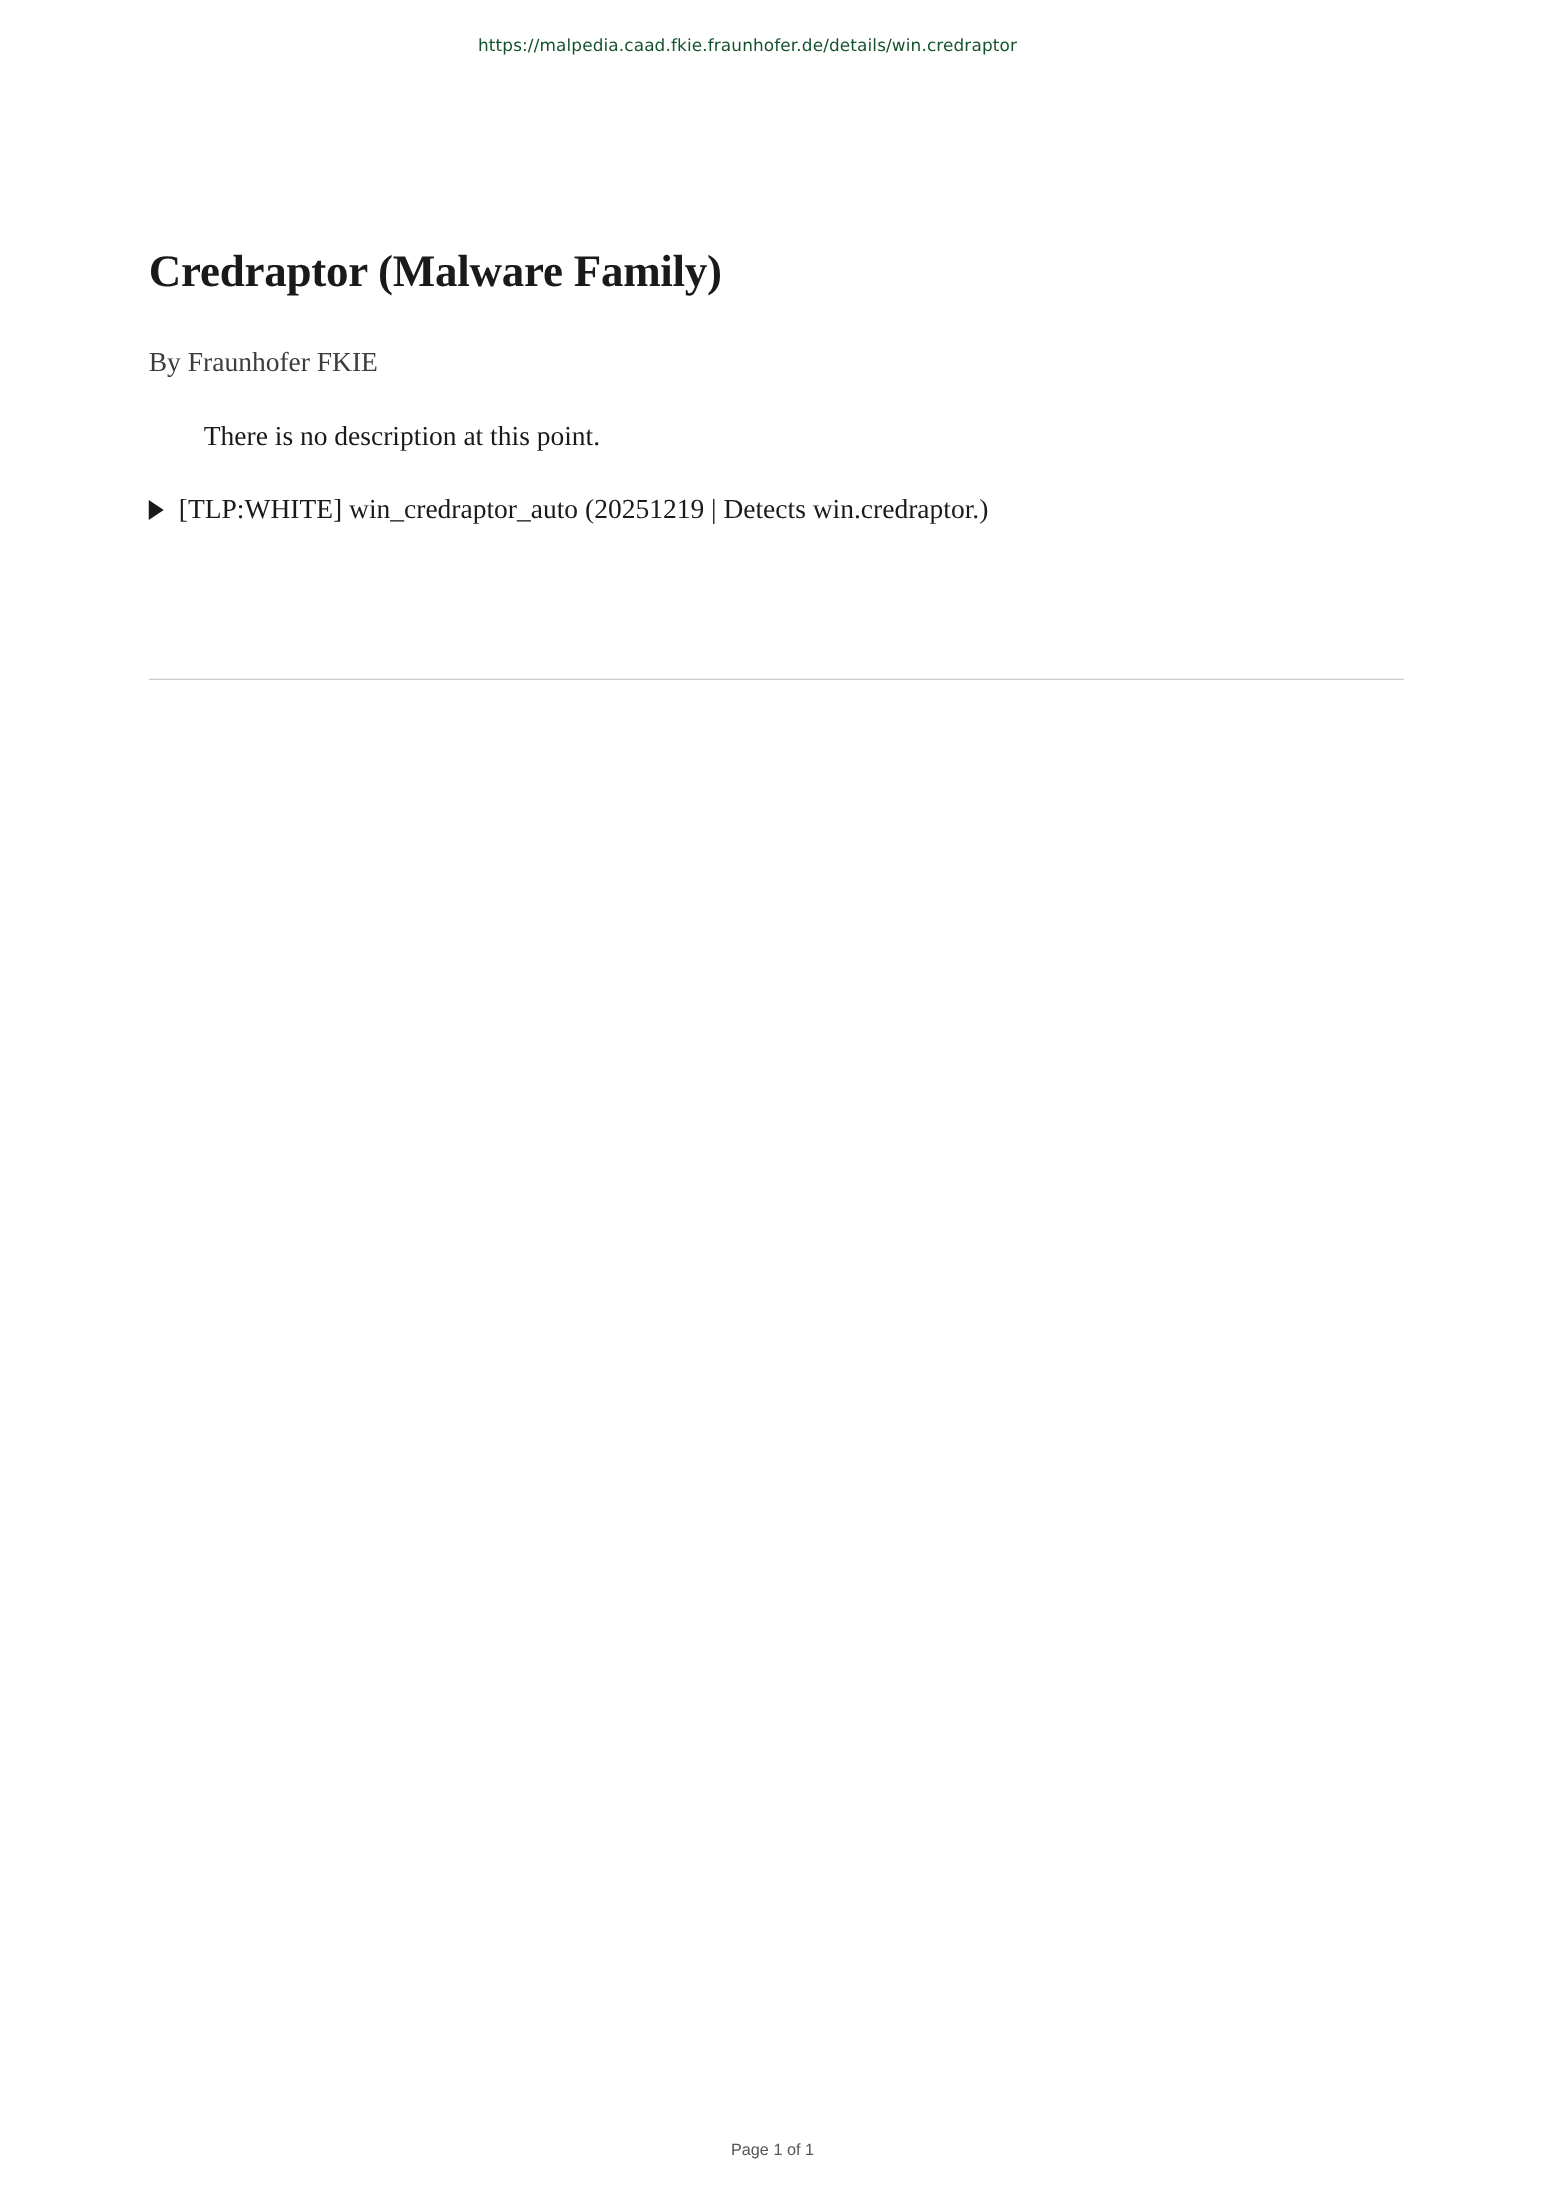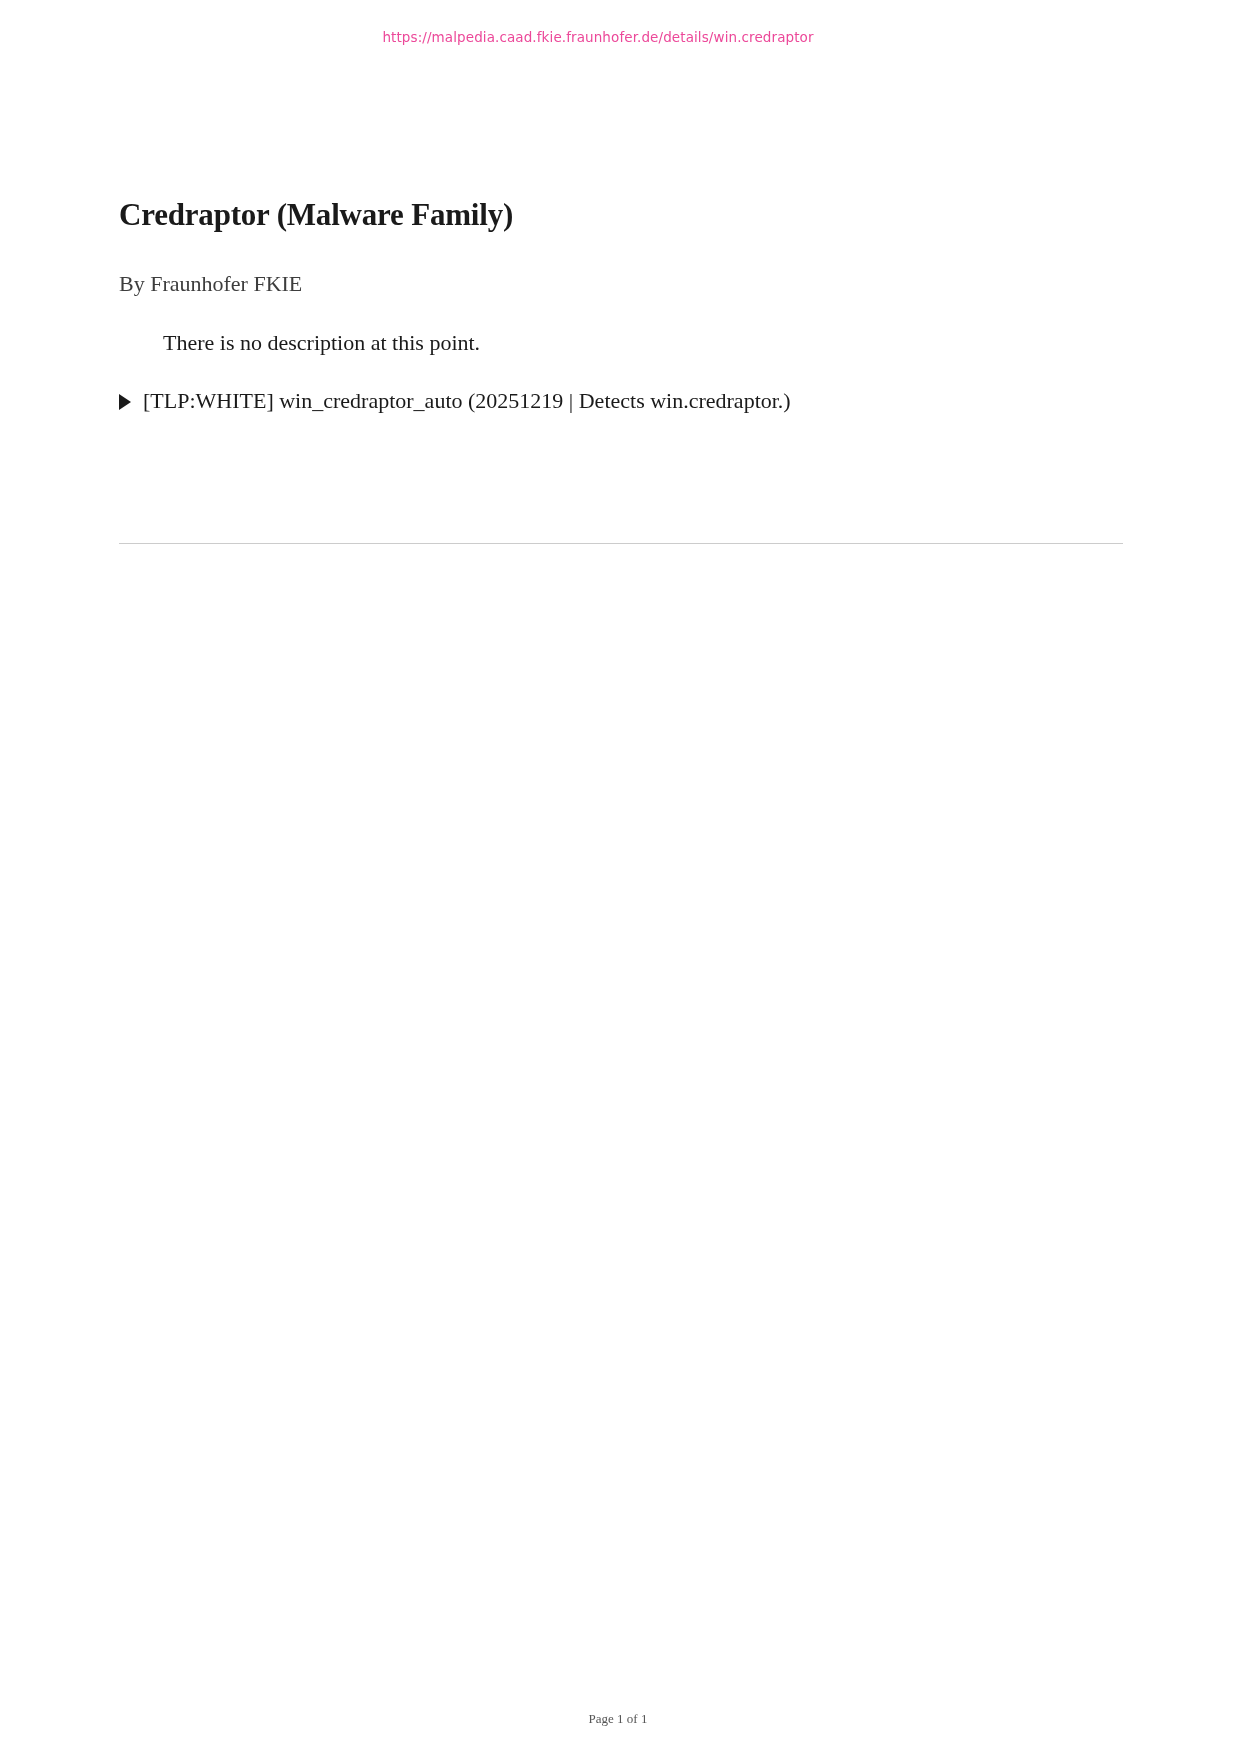--- a/index.html
+++ b/index.html
@@ -22,32 +22,32 @@
     box-sizing: border-box;
   }
   .header-url {
     position: absolute;
     top: 29px;
     left: 0;
     width: 1196px;
     text-align: center;
     font-family: "DejaVu Sans", sans-serif;
     font-size: 13.5px;
-    color: #ec4899;
+    color: #14532d;
     letter-spacing: 0.1px;
   }
   .content {
     position: absolute;
     left: 119px;
     top: 196px;
     width: 1004px;
   }
   .doc-title {
     font-family: "Liberation Serif", serif;
-    font-size: 31px;
+    font-size: 36px;
     font-weight: bold;
     color: #1a1a1a;
     margin: 0 0 0 0;
     line-height: 1.2;
     letter-spacing: -0.2px;
   }
   .byline {
     font-size: 22px;
     color: #3d3d3d;
     margin-top: 38px;
@@ -98,21 +98,21 @@
     top: 570px;
     font-size: 19.5px;
     color: #6f6f6f;
   }
   .footer-page {
     position: absolute;
     bottom: 29px;
     left: 0;
     width: 1236px;
     text-align: center;
-    font-family: Liberation Serif, serif;
+    font-family: Liberation Sans, sans-serif;
     font-size: 13px;
     color: #555555;
   }
 </style>
 </head>
 <body>
 
 <div class="page">
 
   <div class="header-url">https://malpedia.caad.fkie.fraunhofer.de/details/win.credraptor</div>

